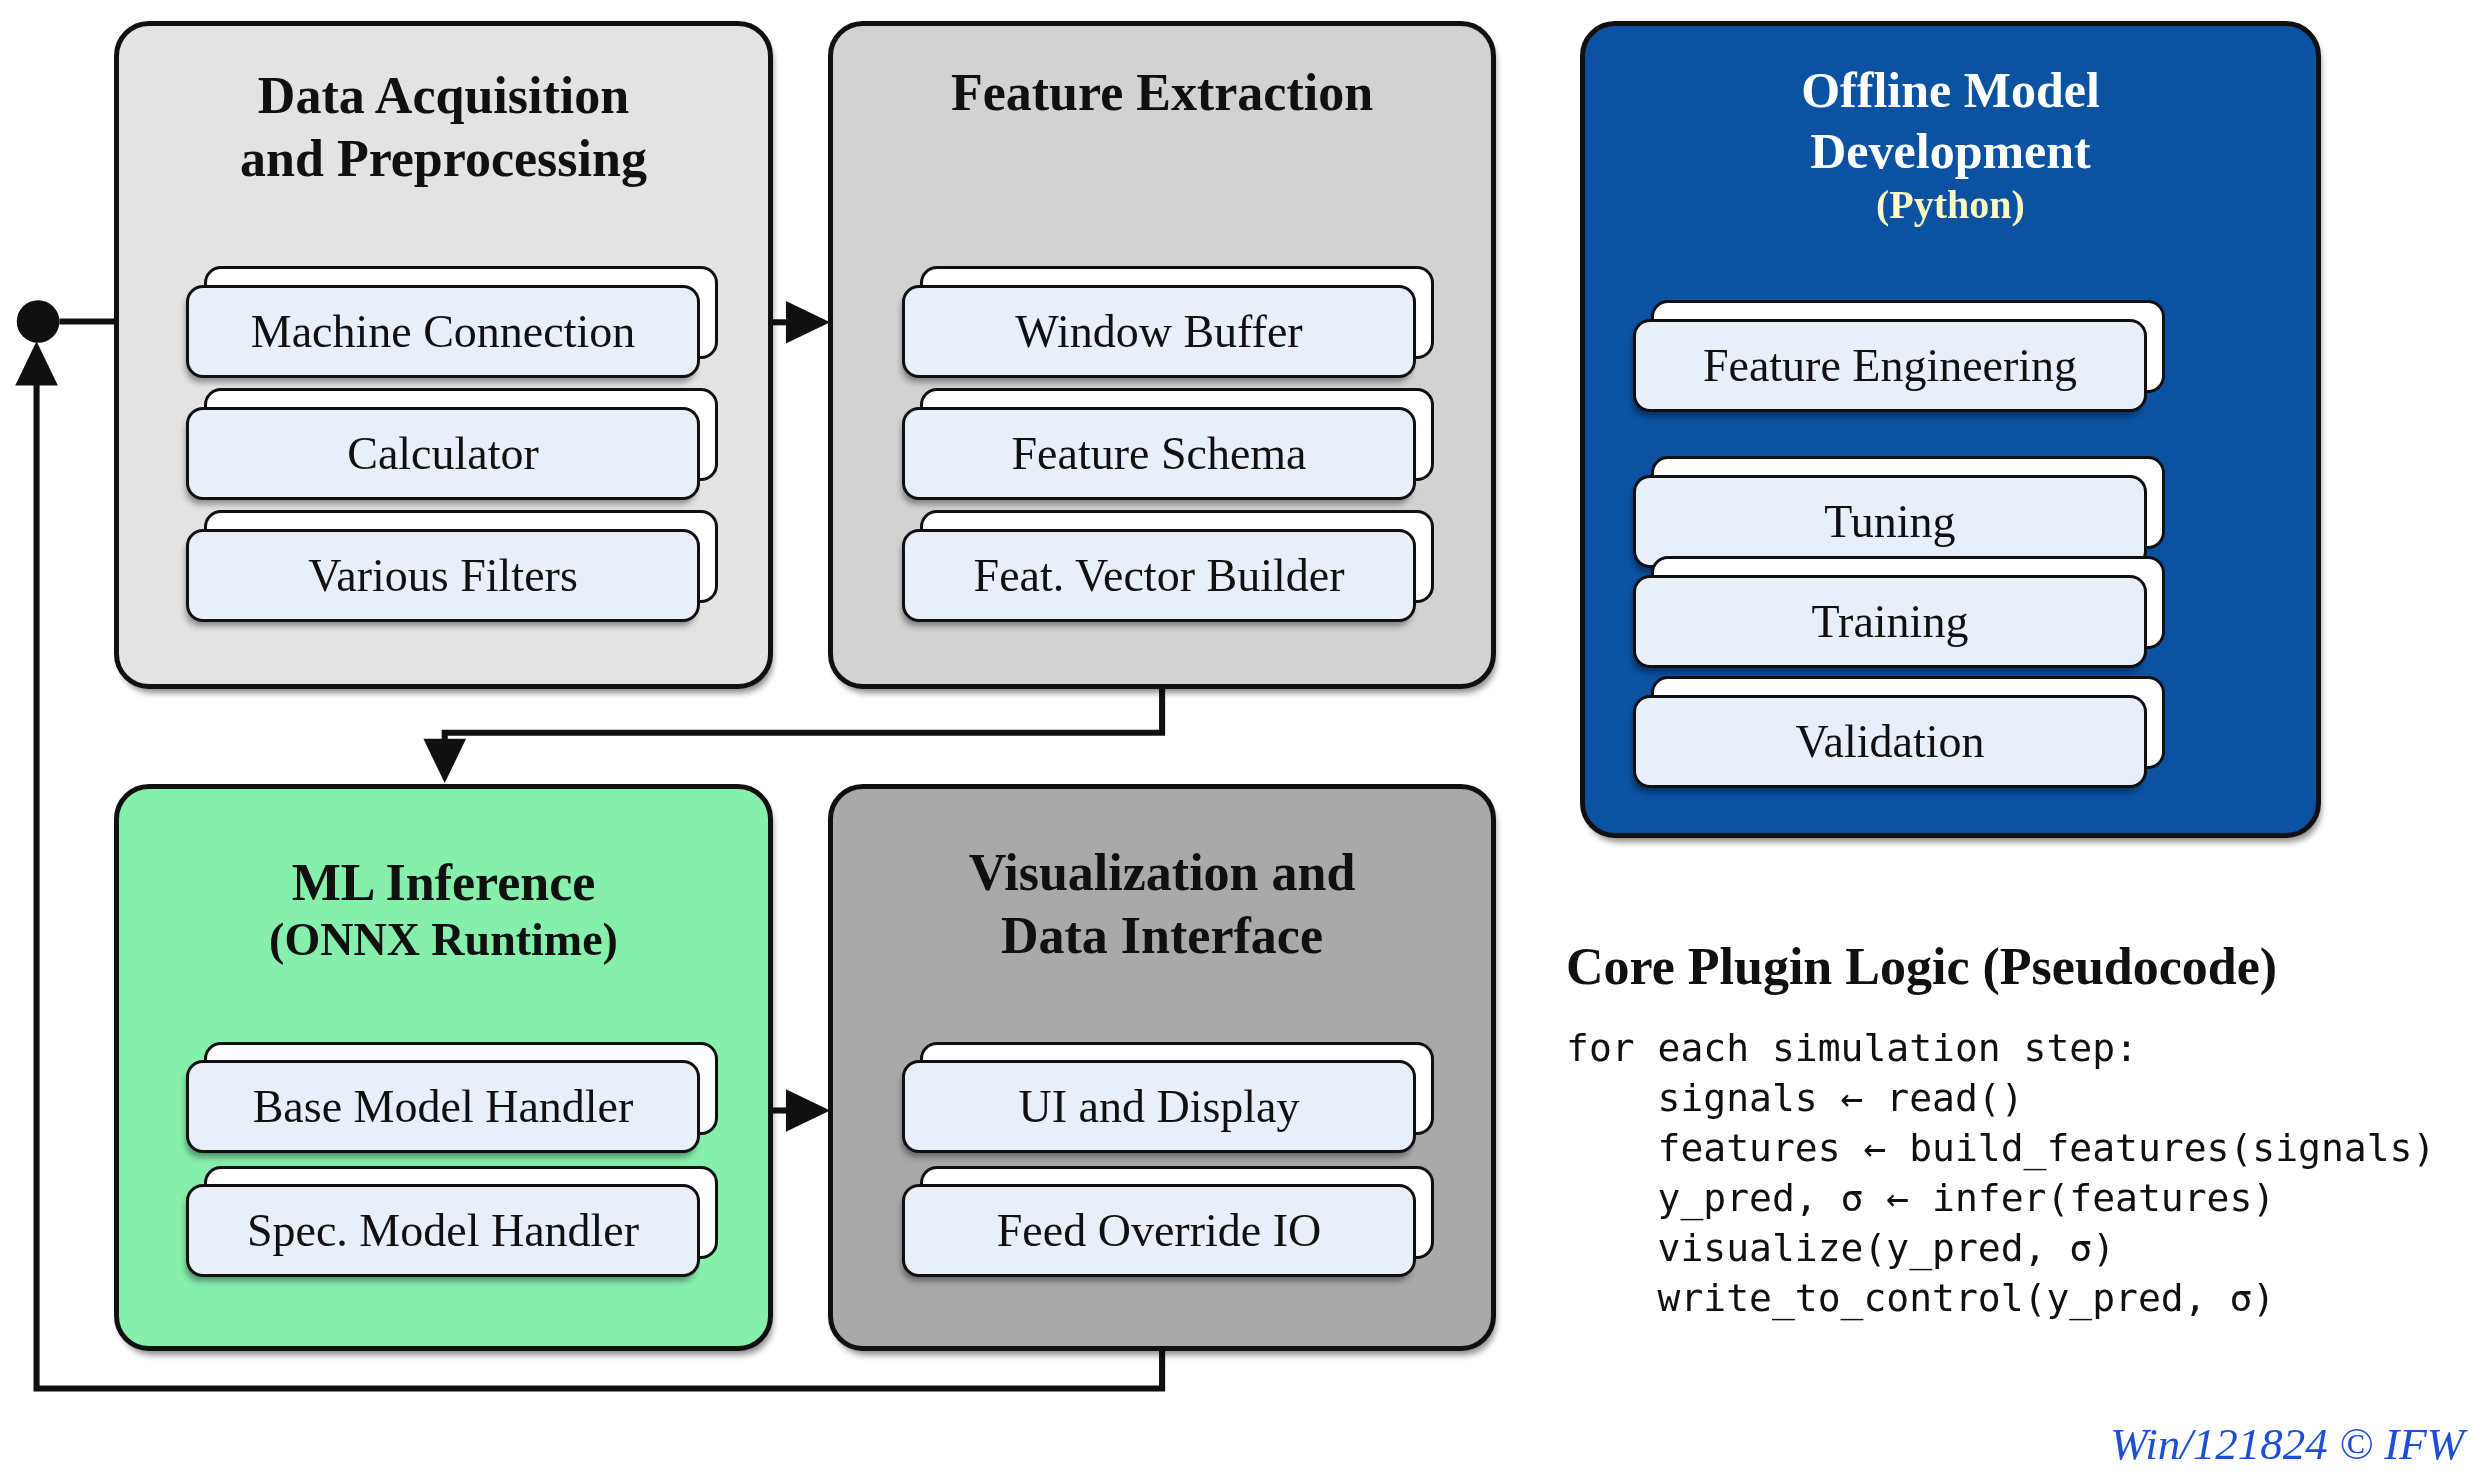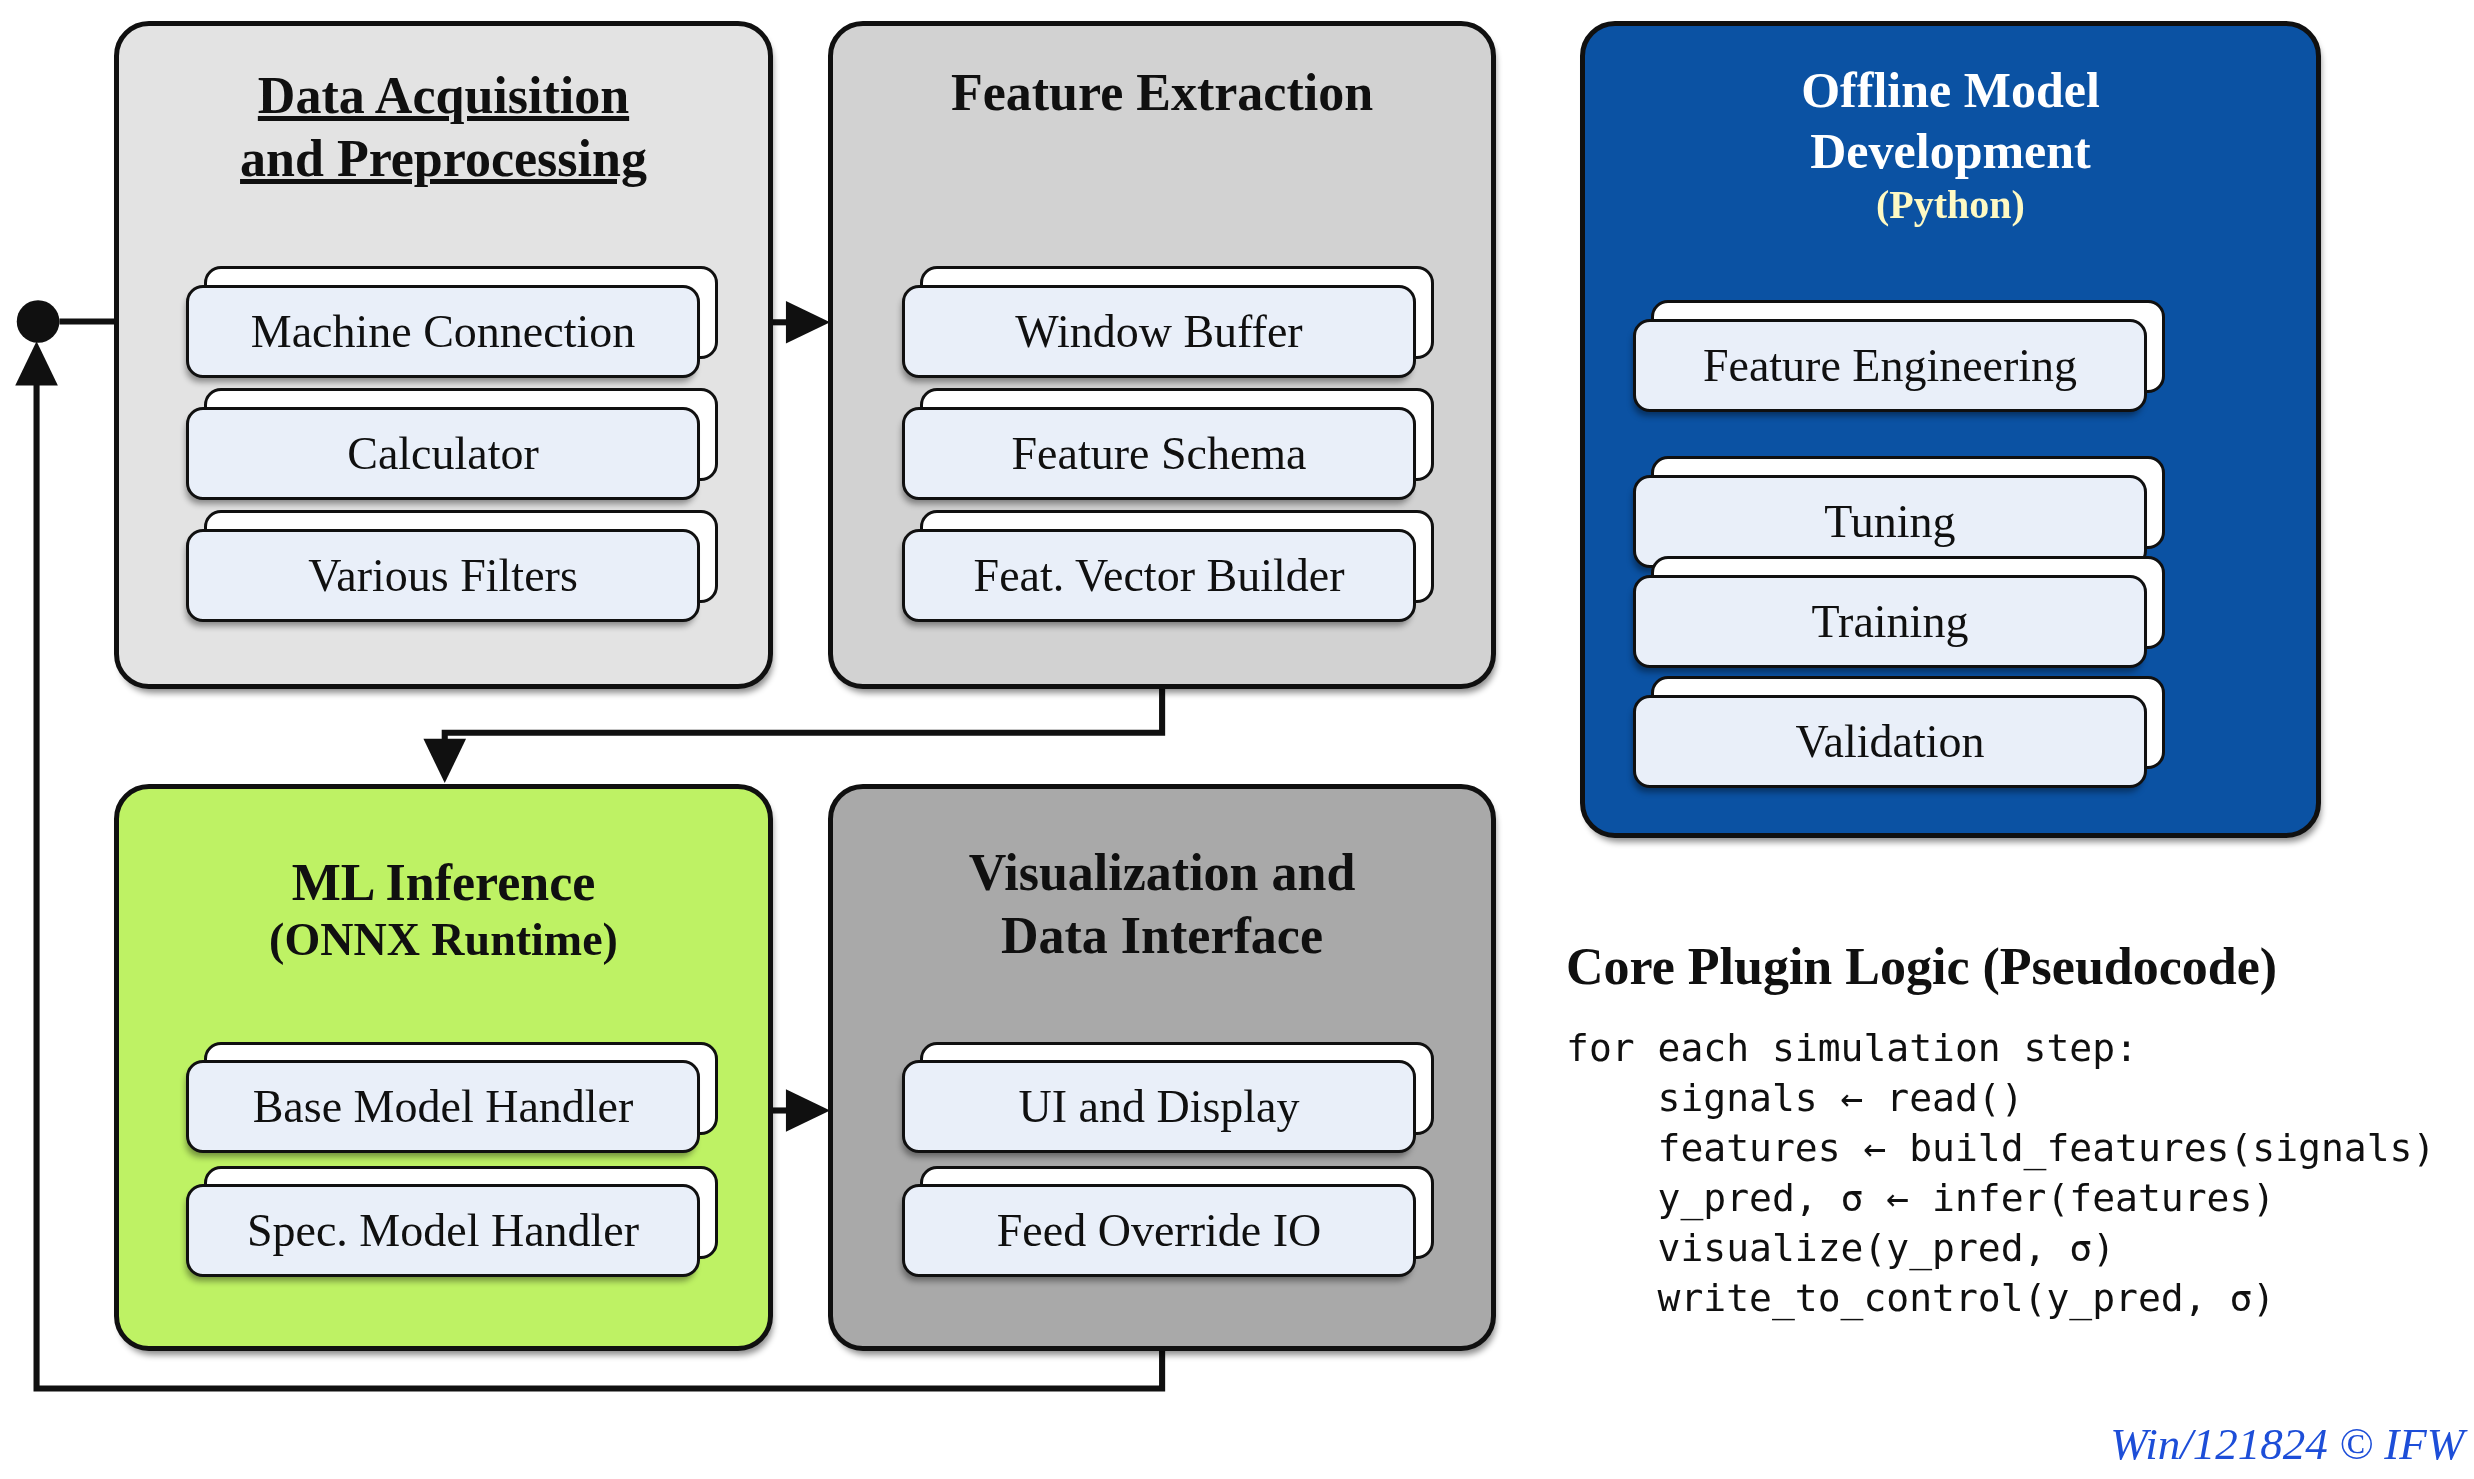--- a/index.html
+++ b/index.html
@@ -5,24 +5,24 @@
   html,body { margin:0; padding:0; background:#ffffff; }
   #canvas {
     position:relative; width:2475px; height:1480px; background:#ffffff;
     overflow:hidden; font-family:"Liberation Serif","DejaVu Serif",serif; color:#101010;
   }
   .box {
     position:absolute; box-sizing:border-box;
     border:5.3px solid #101010; border-radius:35px;
     box-shadow:3px 6.1px 6.9px -3px rgba(0,0,0,0.45);
   }
-  #box-data-acq { left:114px; top:20.6px;  width:659px; height:668px;  background:#e3e3e3;text-decoration:underline; }
+  #box-data-acq { left:114px; top:20.6px;  width:659px; height:668px;  background:#e3e3e3; }
   #box-feat-ext { left:828px; top:20.6px; width:668px; height:668px;  background:#d2d2d2; }
   #box-offline  { left:1580px; top:20.6px; width:741px; height:817px; background:#0b52a3; }
-  #box-ml       { left:114px; top:784px;  width:659px; height:567px; background:#bef264; }
+  #box-ml       { left:114px; top:784px;  width:659px; height:567px; background:#86efac; }
   #box-vis      { left:828px; top:784px; width:668px; height:567px; background:#a9a9a9; }
 
   .box-title { font-weight:700; text-align:center; line-height:1.22; font-size:52px; }
   .box-subtitle { font-weight:700; text-align:center; line-height:1.15; }
   #box-data-acq .box-title { padding-top:38px; }
   #box-feat-ext .box-title { padding-top:35px; }
   #box-offline .box-title { padding-top:34px; font-size:50px; color:#ffffff; }
   #box-offline .box-subtitle { font-size:40px; color:#fef9c3;font-family:Liberation Serif, serif; }
   #box-ml .box-title { padding-top:62px; }
   #box-ml .box-subtitle { font-size:46px; }

